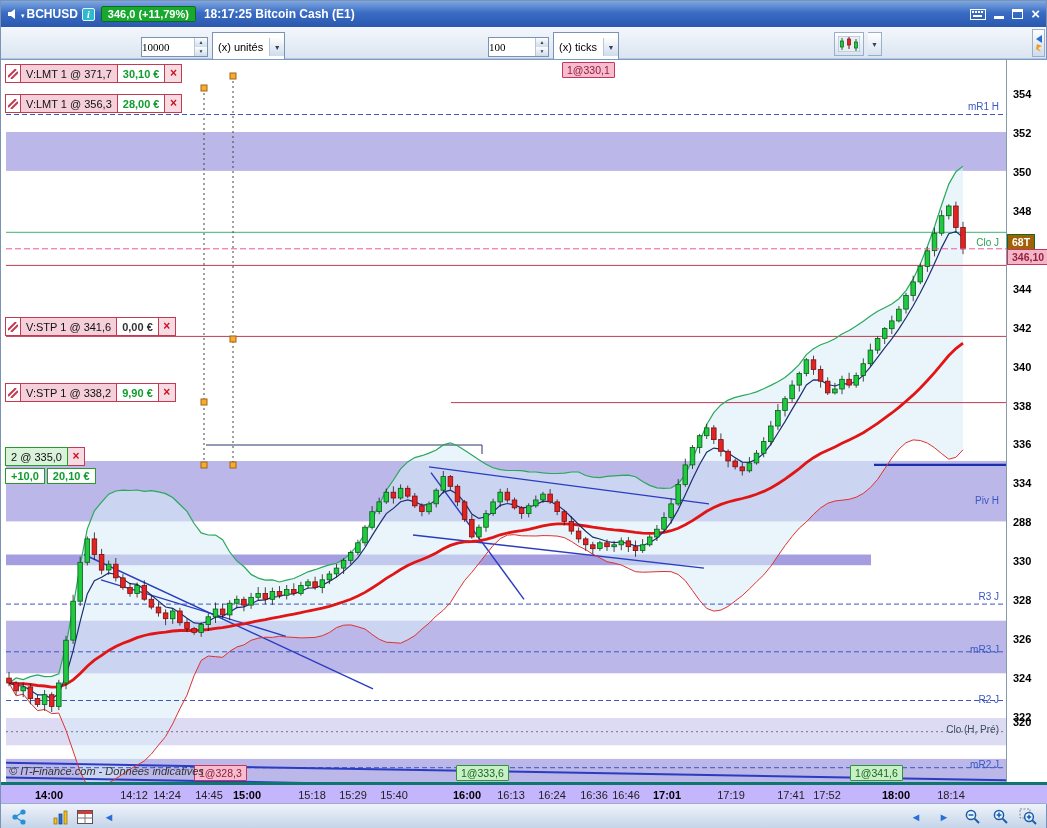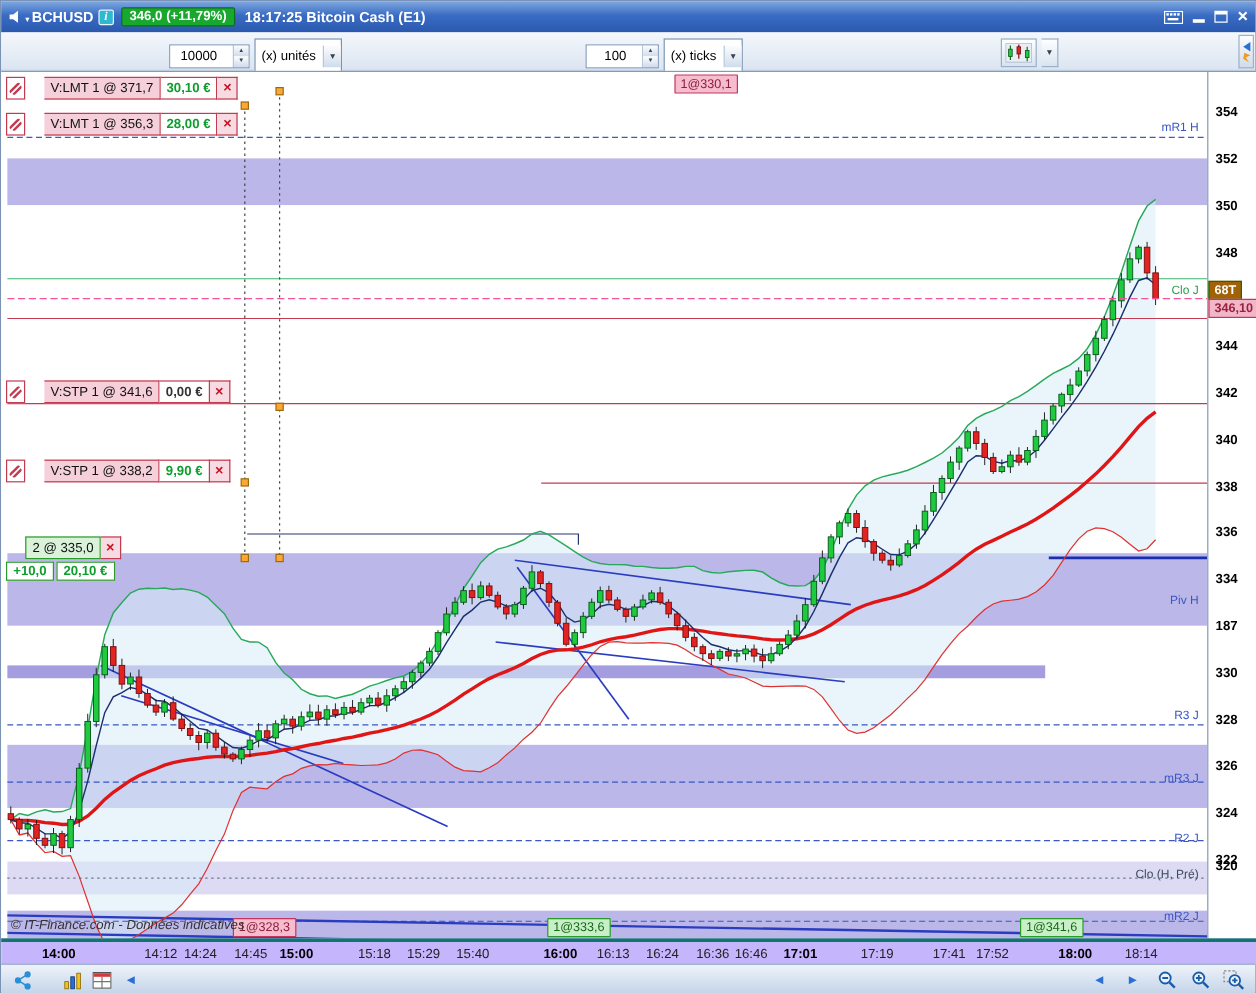--- a/index.html
+++ b/index.html
@@ -23,22 +23,22 @@
   .winbtn { color:#fff; cursor:pointer; display:flex; align-items:flex-end; }
   .min-glyph { width:10px; height:9px; border-bottom:3px solid #fff; }
   .max-glyph { width:11px; height:10px; border:1px solid #fff; border-top:3px solid #fff; }
   .close-glyph { font-size:15px; font-weight:bold; line-height:12px; }
 
   
   #toptoolbar { position:absolute; left:0; top:26px; width:100%; height:32px;
     background:linear-gradient(#f4f7fc,#dbe5f1); border-bottom:1px solid #b6c6da; }
   .tb-group { position:absolute; top:5px; display:flex; align-items:center; gap:4px; }
   .num-input { display:flex; border:1px solid #7a93b5; background:#fff; height:20px; }
-  .num-input input { width:52px; border:none; outline:none; font-size:11px; text-align:right; padding-right:13px;
-    font-family:Liberation Sans, sans-serif; }
+  .num-input input { width:52px; border:none; outline:none; font-size:11px; text-align:left; padding-right:13px;
+    font-family:Liberation Serif, serif; }
   .spin { display:flex; flex-direction:column; width:13px; border-left:1px solid #b6c6da; }
   .spin button { flex:1; font-size:5px; line-height:5px; border:none; background:linear-gradient(#fdfdfd,#cfdcec);
     color:#345; cursor:pointer; padding:0; }
   .drop { display:flex; align-items:center; height:30px; border:1px solid #7a93b5; background:#fff;
     font-size:11px; padding-left:5px; cursor:pointer; }
   .drop .lbl { margin-right:6px; }
   .drop .dbtn { width:15px; height:18px; background:linear-gradient(#fdfdfd,#cfdcec); border-left:1px solid #b6c6da;
     display:flex; align-items:center; justify-content:center; font-size:7px; color:#345; }
   #style-btn { width:30px; height:24px; border:1px solid #9ab0c8; background:linear-gradient(#ffffff,#d8e3f0);
     display:flex; align-items:center; justify-content:center; cursor:pointer; }
@@ -59,21 +59,21 @@
   .tticklabel { position:absolute; top:4px; width:44px; text-align:center; font-size:11px; color:#222; }
   .tticklabel.bold { font-weight:bold; color:#000; }
   #overlay { position:absolute; left:0; top:0; width:1047px; height:722px; pointer-events:none; }
   #overlay > * { pointer-events:auto; }
   .lvl { position:absolute; right:49px; font-size:10px; }
 
   
   .order-tag { position:absolute; left:4px; display:flex; align-items:stretch; height:19px; font-size:11px; cursor:move; }
   .tag-icon { width:16px; background:#fff; border:1px solid #c23b50; display:flex; align-items:center; justify-content:center; }
   .tag-label { display:flex; align-items:center; padding:0 5px; border:1px solid #c23b50; border-left:none;
-    background:#f5cfd9; color:#111; white-space:nowrap;margin-left:16px; }
+    background:#f5cfd9; color:#111; white-space:nowrap; }
   .tag-label.buy { background:#d9f2d9; border-color:#2a9a2a; border-left:1px solid #2a9a2a; }
   .tag-value { display:flex; align-items:center; padding:0 5px; border:1px solid #c23b50; border-left:none;
     background:#fff; font-weight:bold; white-space:nowrap; }
   .tag-x { width:17px; border:1px solid #c23b50; border-left:none; background:#f7dbe2; color:#cc1122;
     font-weight:bold; font-size:12px; cursor:pointer; line-height:15px; }
   .pos-sub { position:absolute; left:4px; display:flex; gap:2px; font-size:11px; }
   .chip { padding:1px 5px; border:1px solid #2a9a2a; background:#fff; color:#0f9d2e; font-weight:bold; }
 
   
   .tbadge { position:absolute; font-size:10.5px; padding:1px 4px; border-radius:1px; white-space:nowrap; }
@@ -500,21 +500,21 @@
         <div class="pticklabel" style="top: 66.94px;">352</div>
         <div class="pticklabel" style="top: 105.88px;">350</div>
         <div class="pticklabel" style="top: 144.82px;">348</div>
         <div class="pticklabel" style="top: 183.76px;">346</div>
         <div class="pticklabel" style="top: 222.7px;">344</div>
         <div class="pticklabel" style="top: 261.64px;">342</div>
         <div class="pticklabel" style="top: 300.58px;">340</div>
         <div class="pticklabel" style="top: 339.52px;">338</div>
         <div class="pticklabel" style="top: 378.46px;">336</div>
         <div class="pticklabel" style="top: 417.4px;">334</div>
-        <div class="pticklabel" style="top: 456.34px;">187</div>
+        <div class="pticklabel" style="top: 456.34px;">288</div>
         <div class="pticklabel" style="top: 495.28px;">330</div>
         <div class="pticklabel" style="top: 534.22px;">328</div>
         <div class="pticklabel" style="top: 573.16px;">326</div>
         <div class="pticklabel" style="top: 612.1px;">324</div>
         <div class="pticklabel" style="top: 651.04px;">322</div>
         <div class="pticklabel" style="top: 656px;">320</div>
       </div>
     <div id="time-axis">
         <div class="tticklabel bold" style="left: 26px;">14:00</div>
         <div class="tticklabel" style="left: 111px;">14:12</div>

